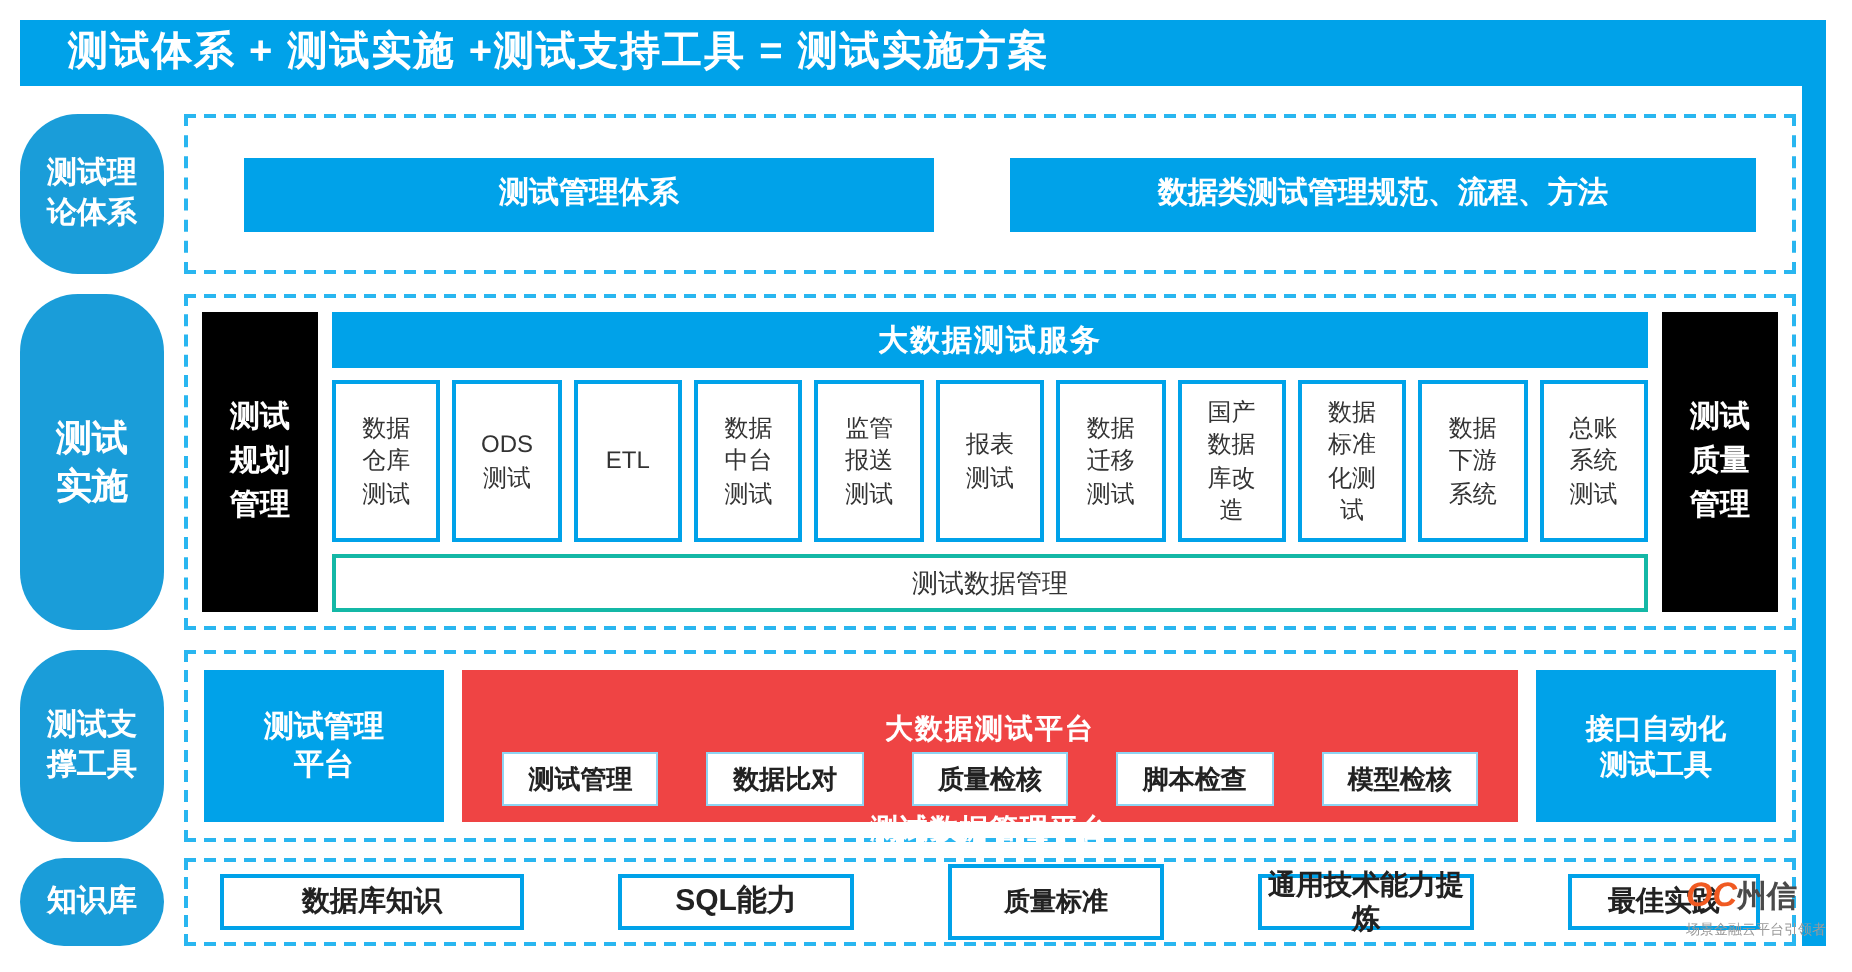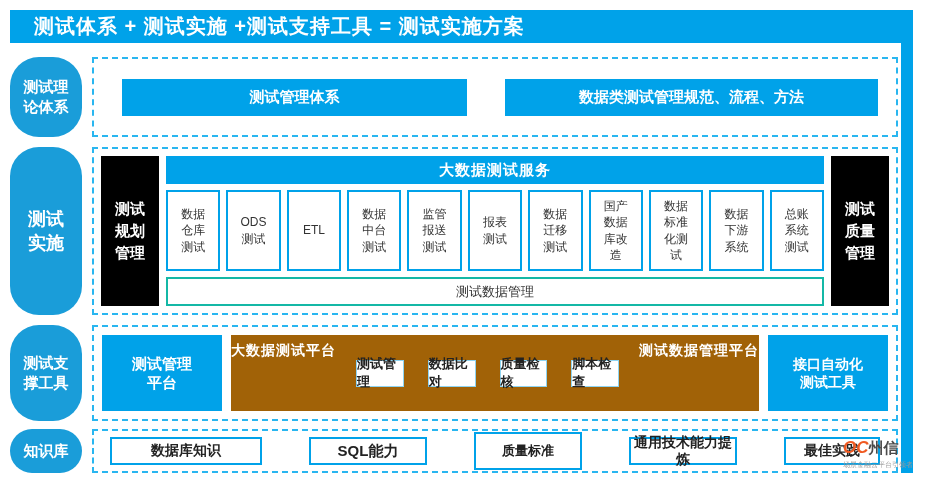--- a/index.html
+++ b/index.html
@@ -81,21 +81,21 @@
   .data-mgmt {
     height: 29px; border: 2px solid #14b8a6; background: #fff; color: #333;
     font-size: 13px; display: flex; align-items: center; justify-content: center;
   }
 
   
   .row-tools { height: 96px; }
   .tools-content { display: flex; padding: 8px; gap: 9px; }
   .tools-left  { flex: 0 0 120px; font-size: 15px; padding: 0 24px; }
   .tools-right { flex: 0 0 120px; font-size: 14px; padding: 0 22px; }
-  .platform { flex: 1; background: #a16207; display: flex; flex-direction: row; padding: 4px 0; }
+  .platform { flex: 1; background: #ef4444; display: flex; flex-direction: column; padding: 18px 0; }
   .platform-header, .platform-footer {
     color: #fff; font-weight: bold; font-size: 14px;
     text-align: center; height: 23px; line-height: 23px; letter-spacing: 1px;
   }
   .tool-buttons { flex: 1; display: flex; gap: 24px; padding: 0 20px; align-items: center; }
   .tool-btn {
     flex: 1; height: 27px; background: #fff; border: 1px solid #8ed4f2;
     color: #222; font-size: 13px; font-weight: bold;
     display: flex; align-items: center; justify-content: center;
   }
@@ -169,20 +169,21 @@
     <div class="row-label label-tools">测试支撑工具</div>
     <div class="row-content tools-content">
       <div class="blue-box tools-left">测试管理平台</div>
       <div class="platform">
         <div class="platform-header">大数据测试平台</div>
         <div class="tool-buttons">
           <div class="tool-btn">测试管理</div>
           <div class="tool-btn">数据比对</div>
           <div class="tool-btn">质量检核</div>
           <div class="tool-btn">脚本检查</div>
+          <div class="tool-btn">模型检核</div>
         </div>
         <div class="platform-footer">测试数据管理平台</div>
       </div>
       <div class="blue-box tools-right">接口自动化测试工具</div>
     </div>
   </div>
 
   <div class="row row-kb">
     <div class="row-label label-kb">知识库</div>
     <div class="row-content kb-content">

